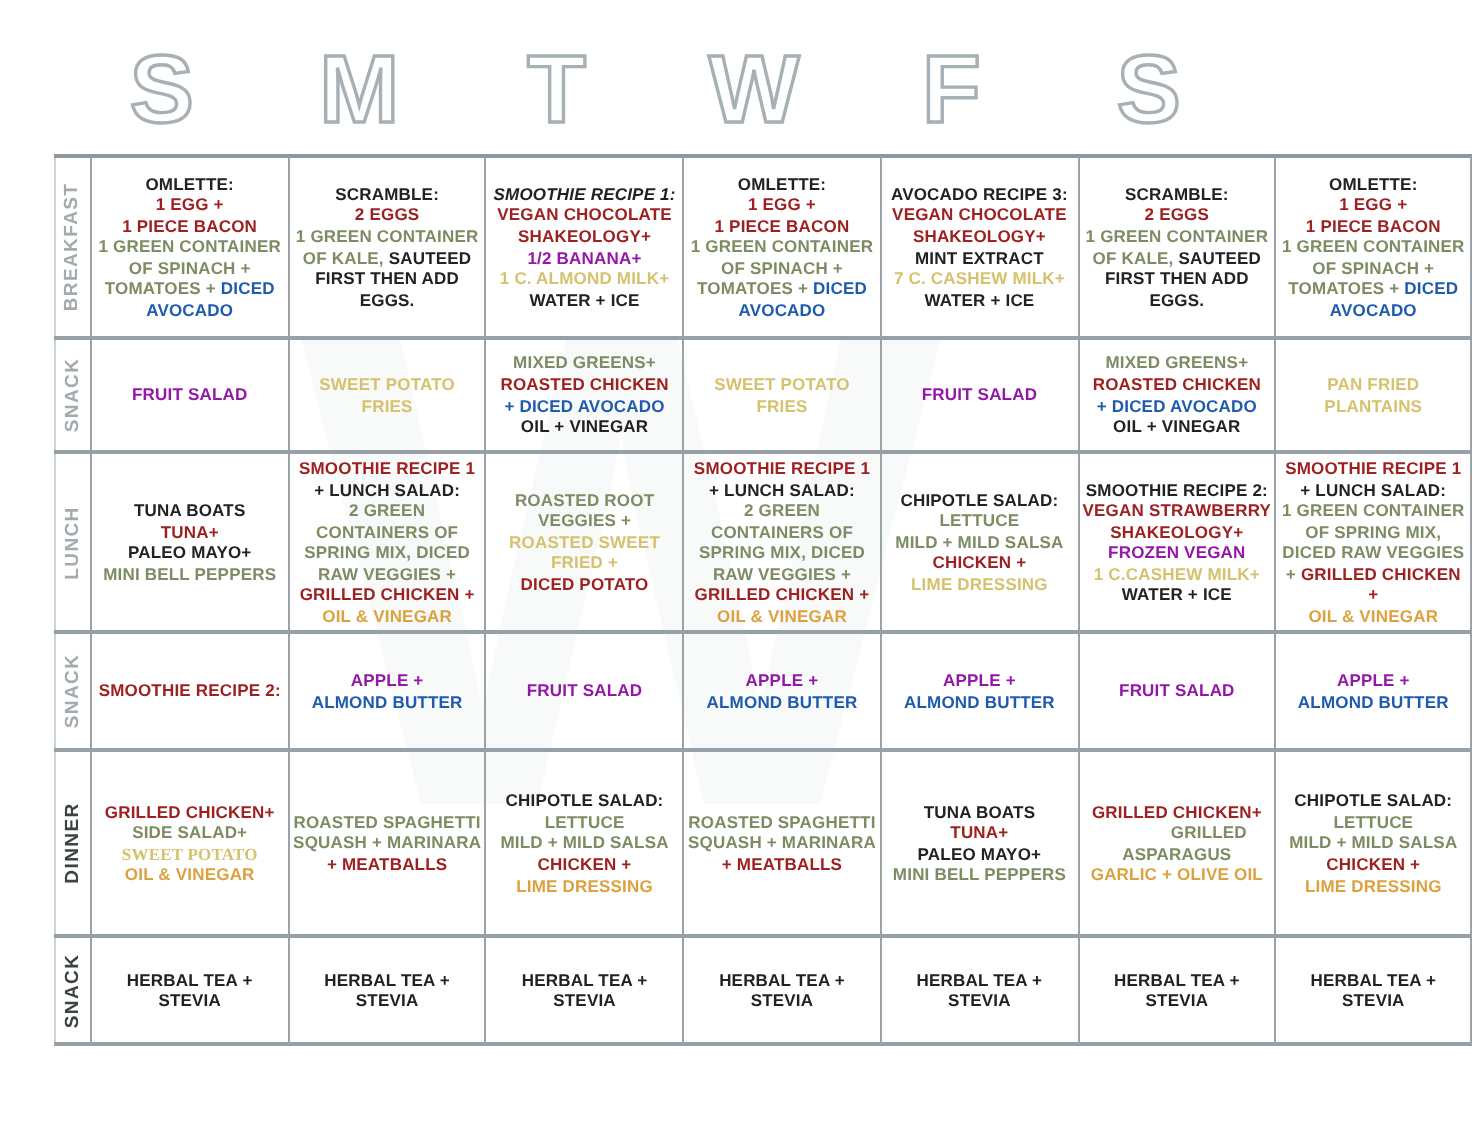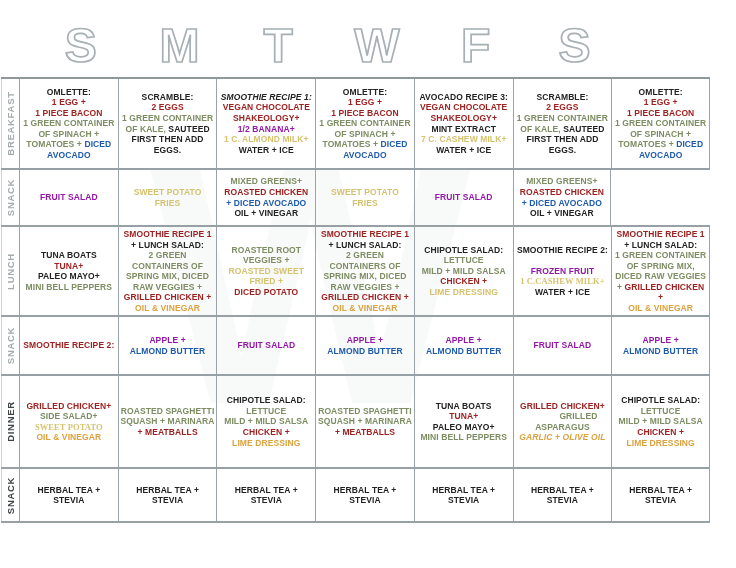--- a/index.html
+++ b/index.html
@@ -15,21 +15,21 @@
   .sheet{position:absolute;inset:0;z-index:1;}
   .dayhead{
     display:grid;grid-template-columns:18px repeat(7,1fr);
     width:709px;margin-left:13px;height:77px;align-items:end;
   }
   .dayletter{
     text-align:center;font-weight:700;font-size:48px;line-height:1;
     color:#ffffff;-webkit-text-stroke:1.7px #a7b0b4;
     padding-bottom:7px;letter-spacing:-1px;
   }
-  .grid{width:709px;margin-left:1px;border-top:2px solid #8f999d;}
+  .grid{width:709px;margin-left:27px;border-top:2px solid #8f999d;}
   .trow{display:grid;grid-template-columns:18px repeat(7,1fr);border-bottom:2px solid #97a0a4;}
   .labelcell{display:flex;align-items:center;justify-content:center;border-left:1px solid #ced3d5;overflow:hidden;}
   .labelcell span{
     transform:rotate(-90deg);font-weight:700;font-size:9.5px;letter-spacing:0.7px;white-space:nowrap;
   }
   .label-gray span{color:#a4abae;}
   .label-dark span{color:#3d4245;}
   .cell{
     border-left:1.5px solid #9aa3a7;padding:2px 1px;overflow:hidden;
     display:flex;flex-direction:column;justify-content:center;
@@ -100,20 +100,23 @@
         </div>
         <div class="cell">
           <div><span style="color: rgb(213, 194, 110);">SWEET POTATO FRIES</span></div>
         </div>
         <div class="cell">
           <div><span style="color: rgb(148, 24, 168);">FRUIT SALAD</span></div>
         </div>
         <div class="cell">
           <div><span style="color: rgb(125, 140, 98);">MIXED GREENS+</span><br><span style="color: rgb(158, 33, 33);">ROASTED CHICKEN</span><br><span style="color: rgb(31, 91, 173);">+ DICED AVOCADO</span><br><span style="color: rgb(34, 34, 34);">OIL + VINEGAR</span></div>
         </div>
+        <div class="cell">
+          <div><span style="color: rgb(213, 194, 110);">PAN FRIED PLANTAINS</span></div>
+        </div>
       </div>
       <div class="trow" style="min-height: 88px;">
         <div class="labelcell label-gray">
           <span>LUNCH</span>
         </div>
         <div class="cell">
           <div><span style="color: rgb(34, 34, 34);">TUNA BOATS</span><br><span style="color: rgb(158, 33, 33);">TUNA+</span><br><span style="color: rgb(34, 34, 34);">PALEO MAYO+</span><br><span style="color: rgb(125, 140, 98);">MINI BELL PEPPERS</span></div>
         </div>
         <div class="cell">
           <div><span style="color: rgb(158, 33, 33);">SMOOTHIE RECIPE 1</span><br><span style="color: rgb(34, 34, 34);">+ LUNCH SALAD:</span><br><span style="color: rgb(125, 140, 98);">2 GREEN CONTAINERS OF SPRING MIX,</span> <span style="color: rgb(125, 140, 98);">DICED RAW VEGGIES +</span> <span style="color: rgb(158, 33, 33);">GRILLED CHICKEN +</span><br><span style="color: rgb(219, 162, 63);">OIL &amp; VINEGAR</span></div>
@@ -121,21 +124,21 @@
         <div class="cell">
           <div><span style="color: rgb(125, 140, 98);">ROASTED ROOT VEGGIES +</span><br><span style="color: rgb(213, 194, 110);">ROASTED SWEET FRIED +</span><br><span style="color: rgb(158, 33, 33);">DICED POTATO</span></div>
         </div>
         <div class="cell">
           <div><span style="color: rgb(158, 33, 33);">SMOOTHIE RECIPE 1</span><br><span style="color: rgb(34, 34, 34);">+ LUNCH SALAD:</span><br><span style="color: rgb(125, 140, 98);">2 GREEN CONTAINERS OF SPRING MIX,</span> <span style="color: rgb(125, 140, 98);">DICED RAW VEGGIES +</span> <span style="color: rgb(158, 33, 33);">GRILLED CHICKEN +</span><br><span style="color: rgb(219, 162, 63);">OIL &amp; VINEGAR</span></div>
         </div>
         <div class="cell">
           <div><span style="color: rgb(34, 34, 34);">CHIPOTLE SALAD:</span><br><span style="color: rgb(125, 140, 98);">LETTUCE</span><br><span style="color: rgb(125, 140, 98);">MILD + MILD SALSA</span><br><span style="color: rgb(158, 33, 33);">CHICKEN +</span><br><span style="color: rgb(213, 194, 110);">LIME DRESSING</span></div>
         </div>
         <div class="cell">
-          <div><span style="color: rgb(34, 34, 34);">SMOOTHIE RECIPE 2:</span><br><br><span style="color: rgb(148, 24, 168);">FROZEN FRUIT</span><br><span style="color: rgb(213, 194, 110); font-family: Liberation Serif, serif;">1 C.CASHEW MILK+</span><br><span style="color: rgb(34, 34, 34);">WATER + ICE</span></div>
+          <div><span style="color: rgb(34, 34, 34);">SMOOTHIE RECIPE 2:</span><br><span style="color: rgb(158, 33, 33);">VEGAN STRAWBERRY SHAKEOLOGY+</span><br><span style="color: rgb(148, 24, 168);">FROZEN VEGAN</span><br><span style="color: rgb(213, 194, 110);">1 C.CASHEW MILK+</span><br><span style="color: rgb(34, 34, 34);">WATER + ICE</span></div>
         </div>
         <div class="cell">
           <div><span style="color: rgb(158, 33, 33);">SMOOTHIE RECIPE 1</span><br><span style="color: rgb(34, 34, 34);">+ LUNCH SALAD:</span><br><span style="color: rgb(125, 140, 98);">1 GREEN CONTAINER OF SPRING MIX,</span> <span style="color: rgb(125, 140, 98);">DICED RAW VEGGIES +</span> <span style="color: rgb(158, 33, 33);">GRILLED CHICKEN +</span><br><span style="color: rgb(219, 162, 63);">OIL &amp; VINEGAR</span></div>
         </div>
       </div>
       <div class="trow" style="min-height: 57px;">
         <div class="labelcell label-gray">
           <span>SNACK</span>
         </div>
         <div class="cell">
@@ -173,21 +176,21 @@
         <div class="cell">
           <div><span style="color: rgb(34, 34, 34);">CHIPOTLE SALAD:</span><br><span style="color: rgb(125, 140, 98);">LETTUCE</span><br><span style="color: rgb(125, 140, 98);">MILD + MILD SALSA</span><br><span style="color: rgb(158, 33, 33);">CHICKEN +</span><br><span style="color: rgb(219, 162, 63);">LIME DRESSING</span></div>
         </div>
         <div class="cell">
           <div><span style="color: rgb(125, 140, 98);">ROASTED SPAGHETTI SQUASH + MARINARA</span><br><span style="color: rgb(158, 33, 33);">+ MEATBALLS</span></div>
         </div>
         <div class="cell">
           <div><span style="color: rgb(34, 34, 34);">TUNA BOATS</span><br><span style="color: rgb(158, 33, 33);">TUNA+</span><br><span style="color: rgb(34, 34, 34);">PALEO MAYO+</span><br><span style="color: rgb(125, 140, 98);">MINI BELL PEPPERS</span></div>
         </div>
         <div class="cell">
-          <div><span style="color: rgb(158, 33, 33);">GRILLED CHICKEN+</span><br><span style="color: rgb(125, 140, 98); padding-left: 32px;">GRILLED ASPARAGUS</span><br><span style="color: rgb(219, 162, 63); font-style: italic;">GARLIC + OLIVE OIL</span></div>
+          <div><span style="color: rgb(158, 33, 33);">GRILLED CHICKEN+</span><br><span style="color: rgb(125, 140, 98); padding-left: 32px;">GRILLED ASPARAGUS</span><br><span style="color: rgb(219, 162, 63);">GARLIC + OLIVE OIL</span></div>
         </div>
         <div class="cell">
           <div><span style="color: rgb(34, 34, 34);">CHIPOTLE SALAD:</span><br><span style="color: rgb(125, 140, 98);">LETTUCE</span><br><span style="color: rgb(125, 140, 98);">MILD + MILD SALSA</span><br><span style="color: rgb(158, 33, 33);">CHICKEN +</span><br><span style="color: rgb(219, 162, 63);">LIME DRESSING</span></div>
         </div>
       </div>
       <div class="trow" style="min-height: 52px;">
         <div class="labelcell label-dark">
           <span>SNACK</span>
         </div>
         <div class="cell">

